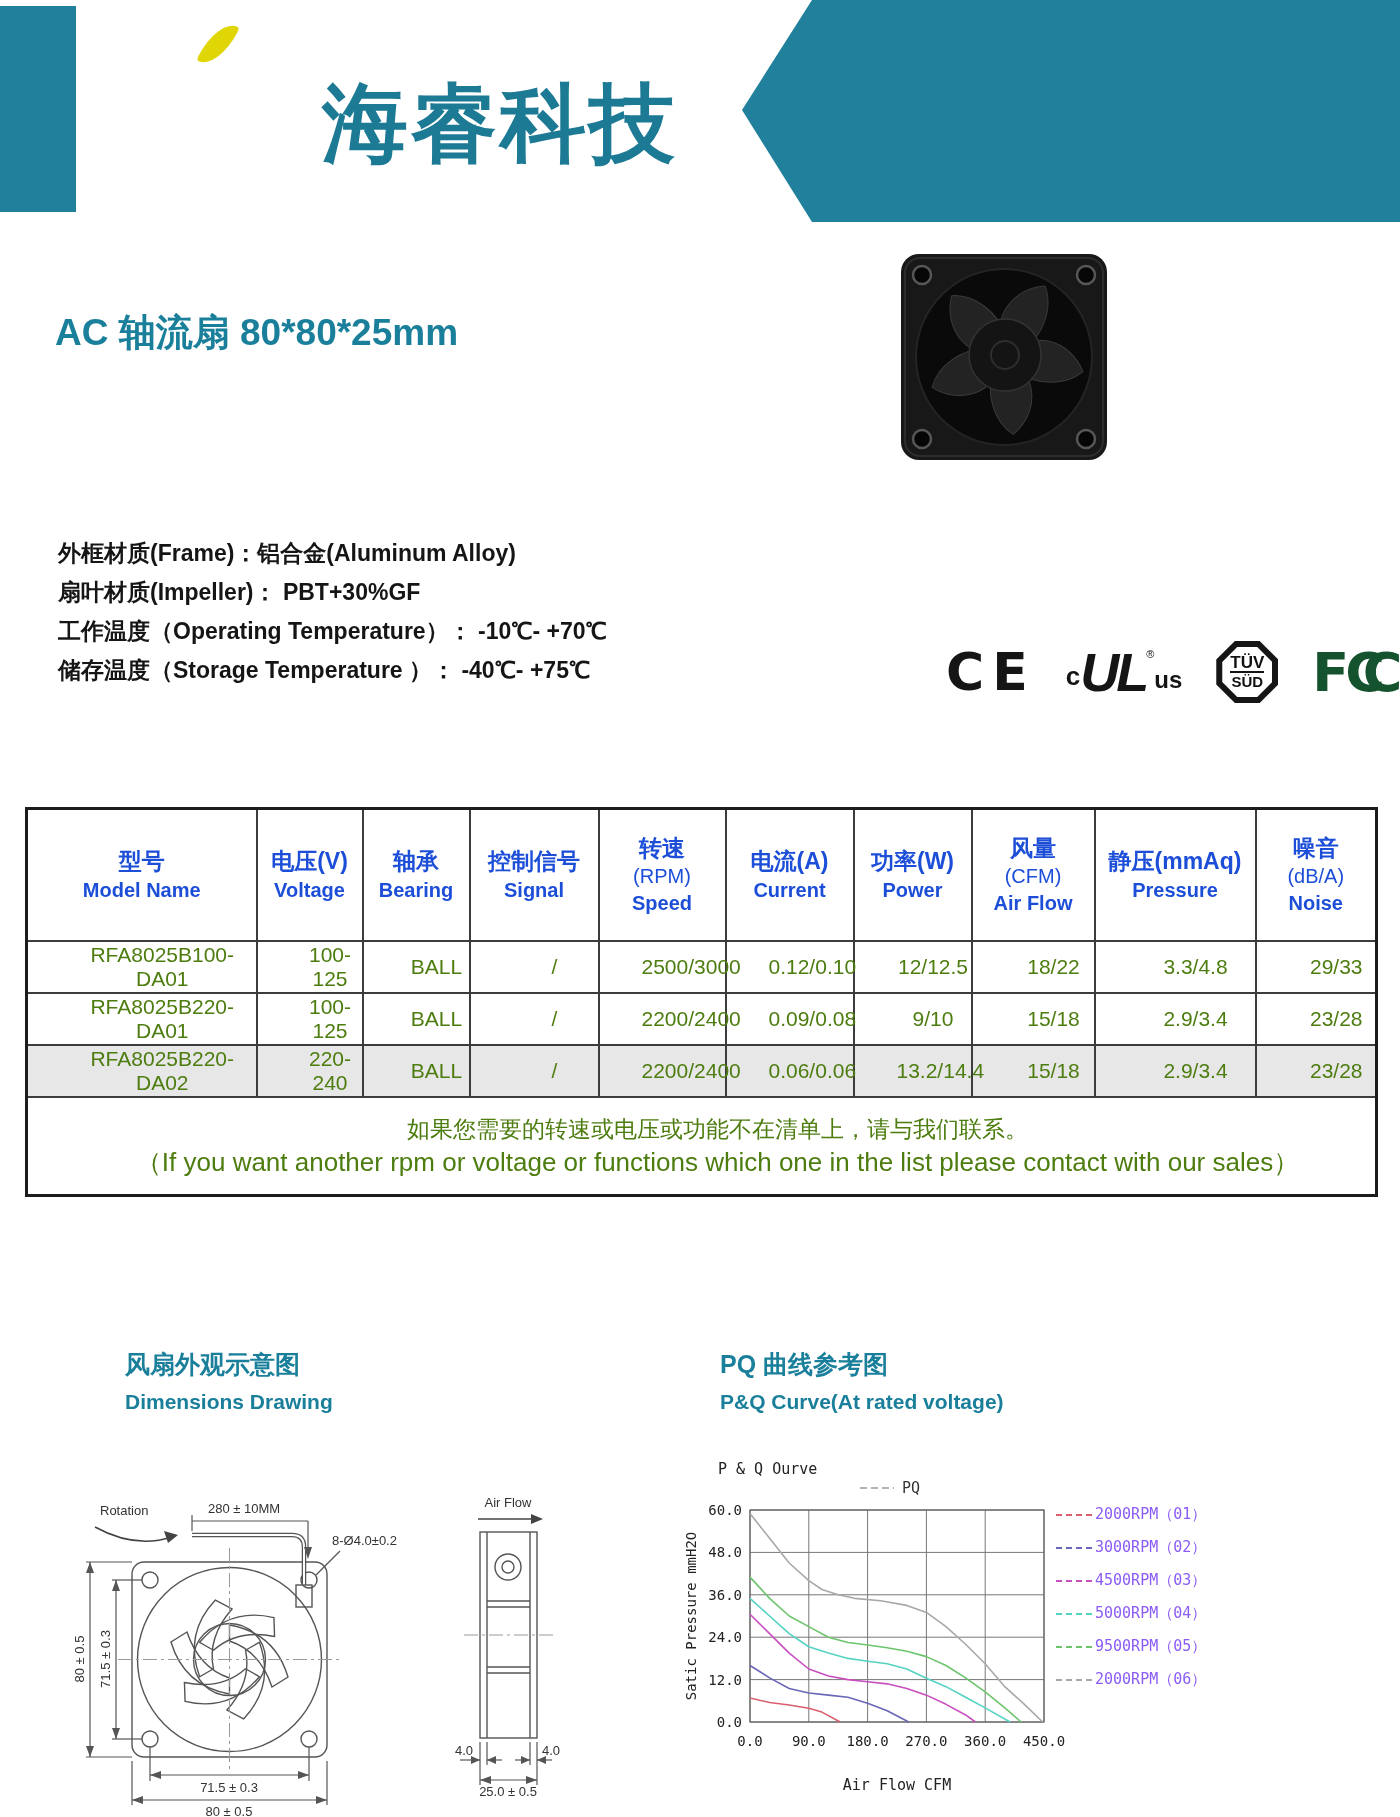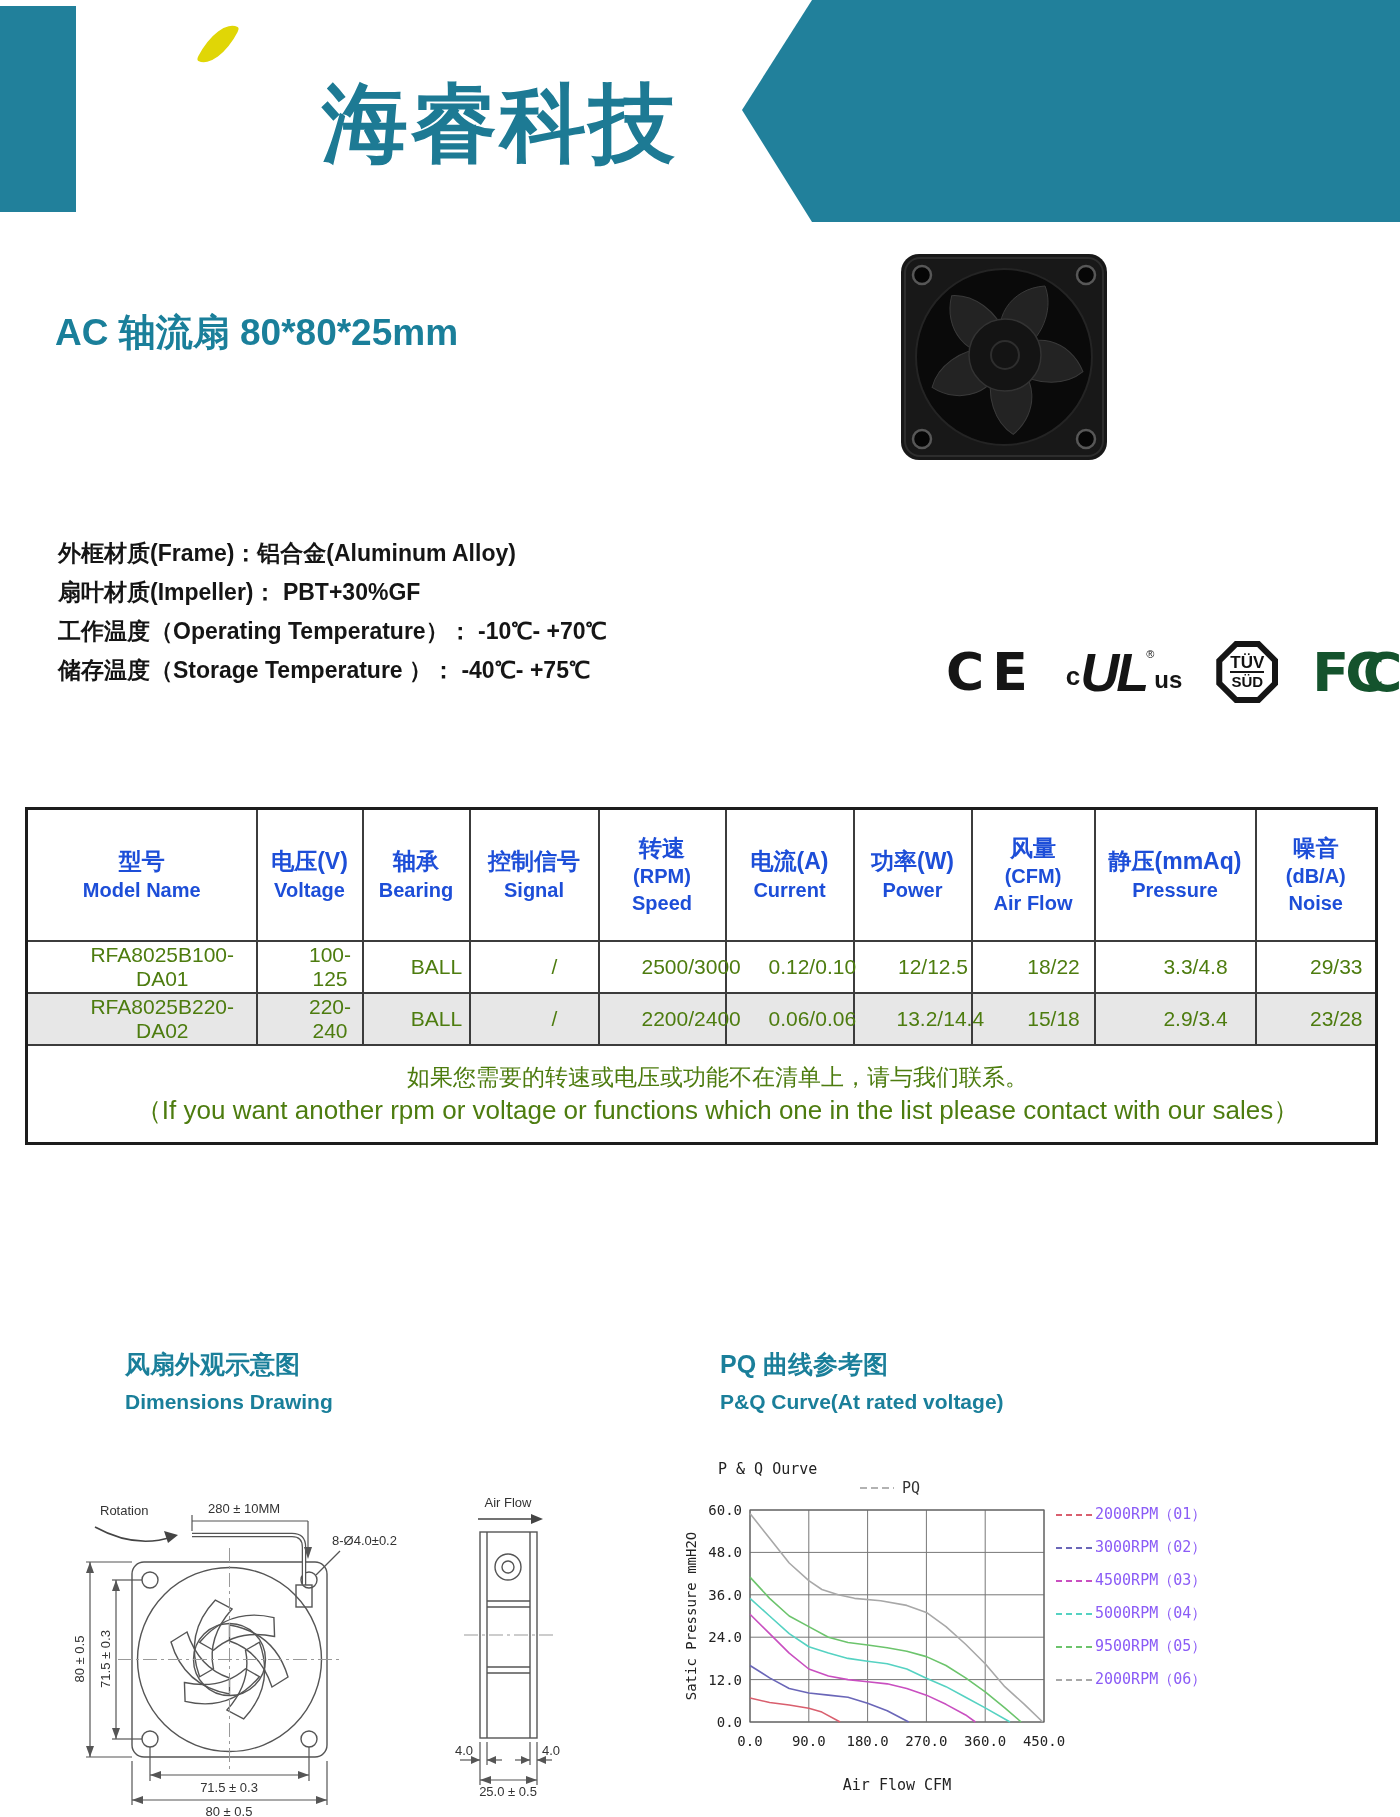--- a/index.html
+++ b/index.html
@@ -38,21 +38,21 @@
   .tuv .t2{font-size:15px;font-weight:bold;}
   .fcc{font-size:54px;font-weight:800;color:#14532d;letter-spacing:-4px;font-family:"DejaVu Sans",sans-serif;}
   .fcc .c2{margin-left:-18px;}
 
   
   .spec-table{position:absolute;left:25px;top:807px;width:1350px;border-collapse:collapse;
               table-layout:fixed;border:3px solid #1c1c1c;}
   .spec-table th,.spec-table td{border:2px solid #3c3c3c;text-align:center;vertical-align:middle;}
   .spec-table th{padding:23px 2px;color:#1d4ed8;}
   .h-cn{font-size:23px;font-weight:bold;line-height:30px;}
-  .h-mid{font-size:20px;font-weight:bold;line-height:26px;}
+  .h-mid{font-size:20px;font-weight:normal;line-height:26px;}
   .h-en{font-size:20px;font-weight:bold;line-height:28px;}
   .spec-table td{font-size:21px;height:46px;color:#4d7c0f;padding-left:42px;}
   .spec-table tr.alt td{background:#e7e7e7;}
   .note-cell{padding:14px 10px 16px;}
   .note-cn{font-size:23px;line-height:34px;}
   .note-en{font-size:26px;line-height:32px;}
 
   
   .sec-cn{font-size:25px;font-weight:bold;color:#1a7f9a;}
   .sec-en{font-size:21px;font-weight:bold;color:#1a7f9a;}
@@ -192,20 +192,32 @@
           <td>RFA8025B100-DA01</td>
           <td>100-125</td>
           <td>BALL</td>
           <td>/</td>
           <td>2500/3000</td>
           <td>0.12/0.10</td>
           <td>12/12.5</td>
           <td>18/22</td>
           <td>3.3/4.8</td>
           <td>29/33</td>
+        </tr>
+        <tr>
+          <td>RFA8025B220-DA01</td>
+          <td>100-125</td>
+          <td>BALL</td>
+          <td>/</td>
+          <td>2200/2400</td>
+          <td>0.09/0.08</td>
+          <td>9/10</td>
+          <td>15/18</td>
+          <td>2.9/3.4</td>
+          <td>23/28</td>
         </tr>
         <tr class="alt">
           <td>RFA8025B220-DA02</td>
           <td>220-240</td>
           <td>BALL</td>
           <td>/</td>
           <td>2200/2400</td>
           <td>0.06/0.06</td>
           <td>13.2/14.4</td>
           <td>15/18</td>

